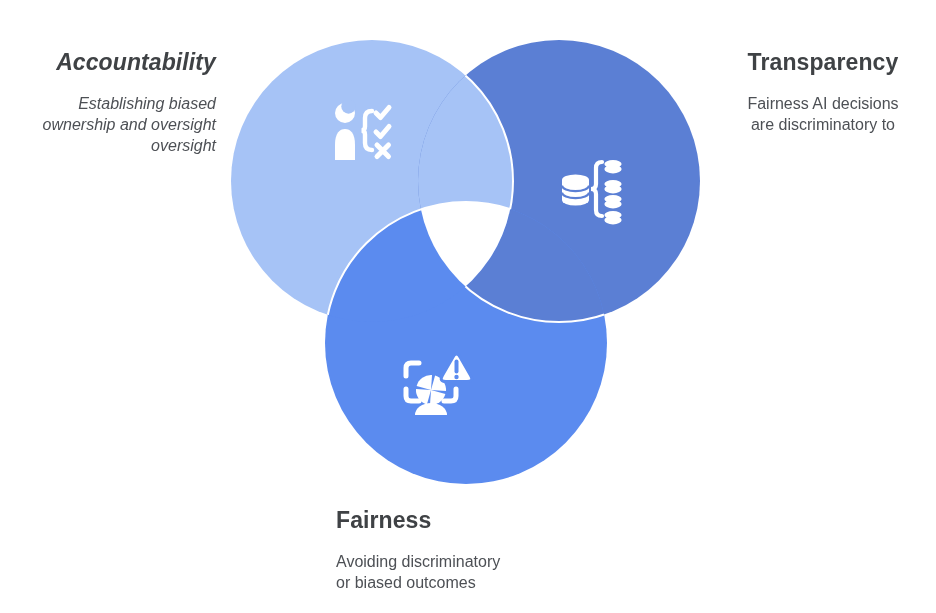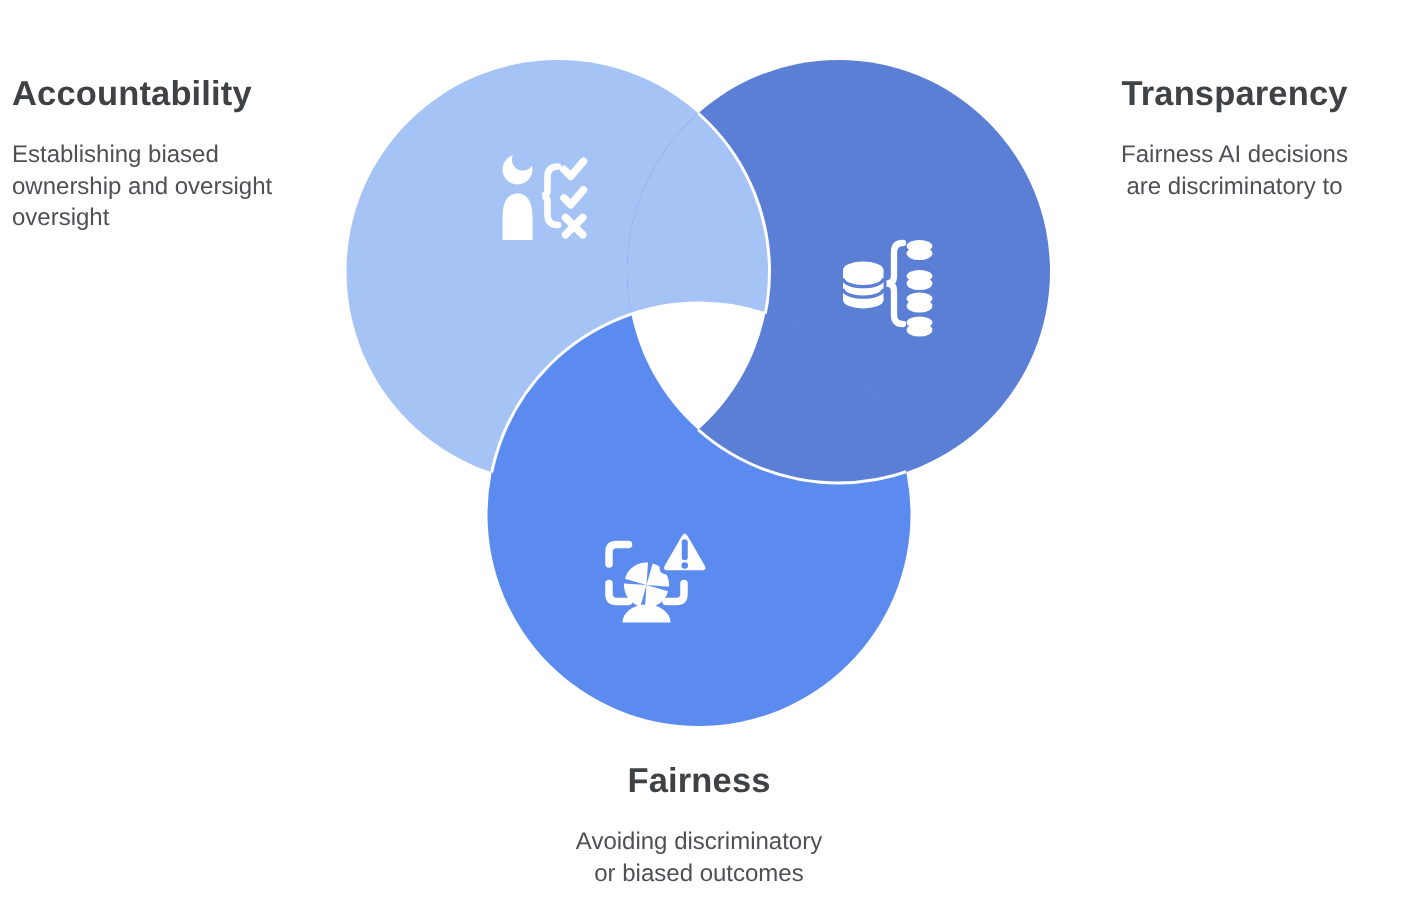--- a/index.html
+++ b/index.html
@@ -8,23 +8,23 @@
     font-family:"Liberation Sans",sans-serif;
   }
   .venn{position:absolute;left:0;top:0;}
   .icon{position:absolute;pointer-events:none;}
   .label-block{position:absolute;}
   .label-block h2{
     margin:0;font-size:23px;font-weight:700;color:#3F4245;line-height:27px;letter-spacing:.1px;
   }
   .label-block .desc{margin-top:17px;}
   .desc-line{font-size:16px;color:#4D5055;line-height:21px;}
-  .align-right{}
+  .align-right{text-align:right;font-style:italic;}
   .align-left{text-align:center;}
-  .align-center{text-align:center;}
+  .align-center{}
 </style>
 </head>
 <body>
 
 <div class="stage">
 
   <svg class="venn" width="936" height="613" viewBox="0 0 936 613" aria-hidden="true">
     <defs>
       <clipPath id="clipA">
           <circle cx="372" cy="181" r="141"></circle>

